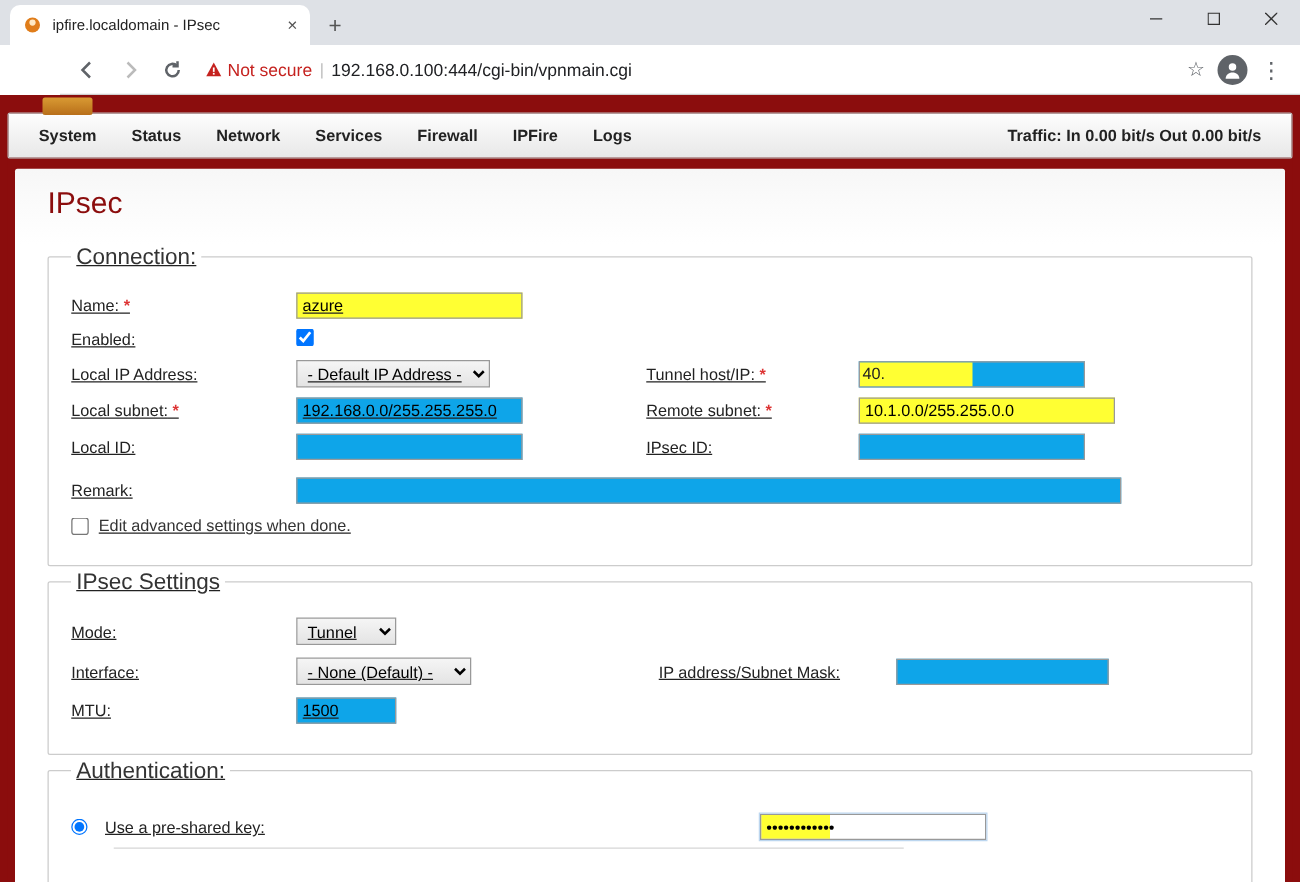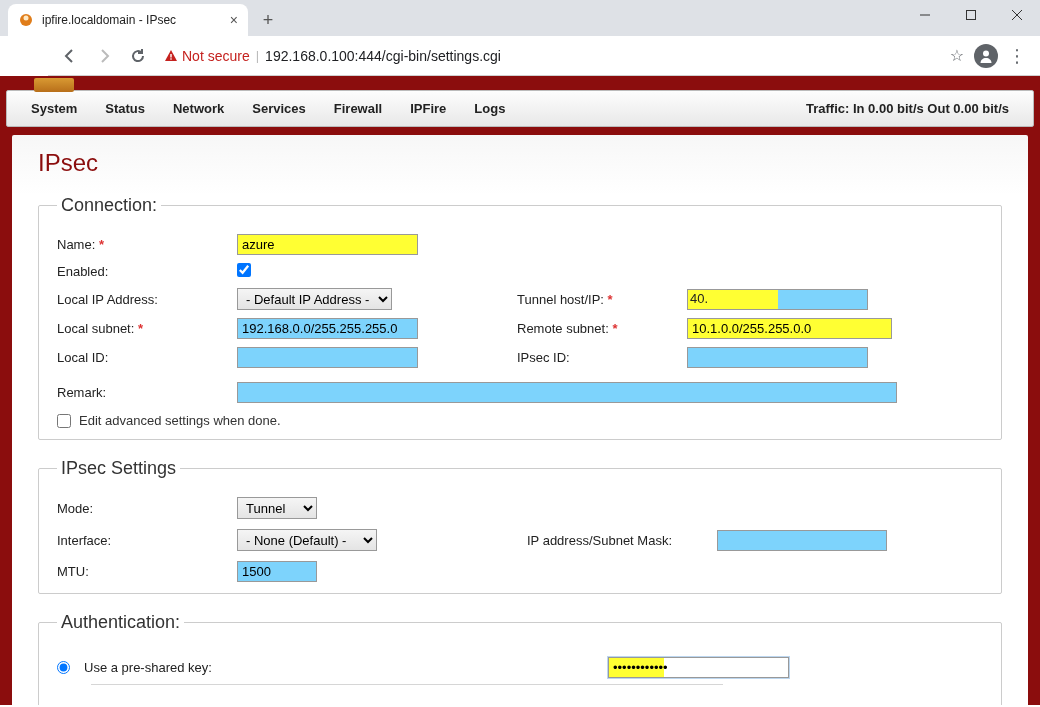--- a/index.html
+++ b/index.html
@@ -33,26 +33,26 @@
   .logo-peek { position: absolute; left: 28px; top: -4px; width: 40px; height: 14px; background: linear-gradient(#d99a33,#b86f1a); border-radius: 2px; }
 
   .menubar { background: linear-gradient(#fdfdfd,#e8e8e8); border: 1px solid #bbb; border-radius: 2px; padding: 10px 24px; display: flex; align-items: center; font-size: 13px; font-weight: bold; }
   .menubar .item { margin-right: 28px; color: #222; cursor: pointer; }
   .traffic { margin-left: auto; font-weight: bold; }
 
   .content-pad { background: #8b0d0d; padding: 8px 6px 6px 6px; }
   .content-bg { background: linear-gradient(#f7f7f7, #fff 60px); padding: 14px 26px 20px 26px; border-radius: 2px; }
   .page-title { font-family: "Trebuchet MS", Arial, sans-serif; font-size: 24px; color: #8b0d0d; font-weight: normal; margin-bottom: 18px; }
 
-  fieldset { border: 1px solid #ccc; border-radius: 2px; padding: 12px 18px 11px 18px; margin-bottom: 18px; background: #fff; }
+  fieldset { border: 1px solid #ccc; border-radius: 2px; padding: 12px 18px 24px 18px; margin-bottom: 2px; background: #fff; text-decoration: underline; }
   legend { font-family: "Trebuchet MS", Arial, sans-serif; font-size: 18px; color: #333; padding: 0 4px; background: #fff;}
   .grid2 { display: grid; grid-template-columns: 180px 230px 50px 170px 230px; row-gap: 8px; align-items: center; }
   .lbl { font-size: 13px; color: #222; }
   .req::after { content: " *"; color: #d33; font-weight: bold;}
-  input[type=text], input[type=password], select { font-size: 13px; padding: 2px 4px; border: 1px solid #999; background: #7dd3fc; font-family: Arial, sans-serif; }
+  input[type=text], input[type=password], select { font-size: 13px; padding: 2px 4px; border: 1px solid #999; background: #0ea5e9; font-family: Arial, sans-serif; }
   input[type=text] { height: 21px; width: 181px; }
   select { height: 22px; background: linear-gradient(#f5f5f5,#e4e4e4); border:1px solid #999;}
   .inp-sm { width: 80px !important; }
   .inp-mid { width: 140px !important; }
   .hl { background: #ffff33 !important; }
   .chk { width: 14px; height: 14px; }
   .spacer { height: 6px; }
   .remark-row { display: grid; grid-template-columns: 180px 1fr; align-items:center; margin-top: 14px;}
   .remark-row input { width: 100%; max-width: 660px; }
   .adv-row { display: flex; align-items: center; gap: 8px; margin-top: 10px; font-size: 13px; color: #333;}
@@ -120,21 +120,21 @@
   <div class="url-box">
     <span class="not-secure">
       <svg width="14" height="14" viewBox="0 0 14 14">
           <path d="M7 1 L13 12 H1 Z" fill="#c5221f"></path>
           <rect x="6.3" y="5" width="1.4" height="3.5" fill="#fff"></rect>
           <rect x="6.3" y="9.3" width="1.4" height="1.4" fill="#fff"></rect>
         </svg>
       <span>Not secure</span>
     </span>
     <span class="url-sep">|</span>
-    <span class="url-text">192.168.0.100:444/cgi-bin/settings.cgi</span>
+    <span class="url-text">192.168.0.100:444/cgi-bin/vpnmain.cgi</span>
   </div>
   <div class="addr-right">
     <span class="star">☆</span>
     <span class="profile">
         <svg width="16" height="16" viewBox="0 0 16 16">
           <circle cx="8" cy="5.5" r="3" fill="#fff"></circle>
           <path d="M2.5 15c0-3 2.5-5 5.5-5s5.5 2 5.5 5" fill="#fff"></path>
         </svg>
       </span>
     <span class="kebab">⋮</span>

